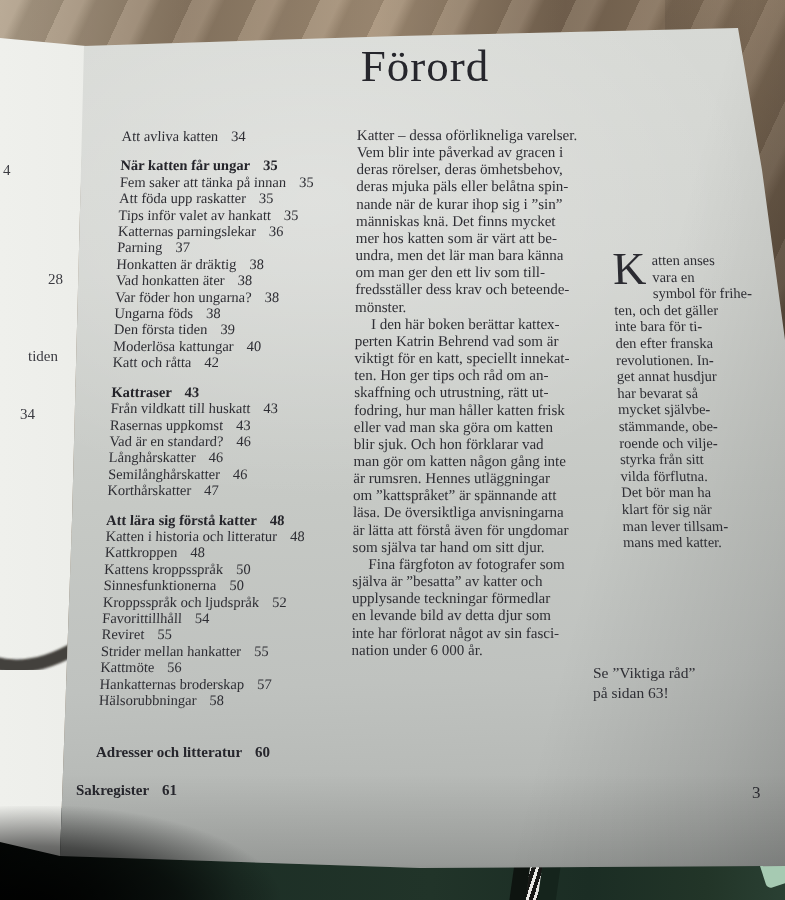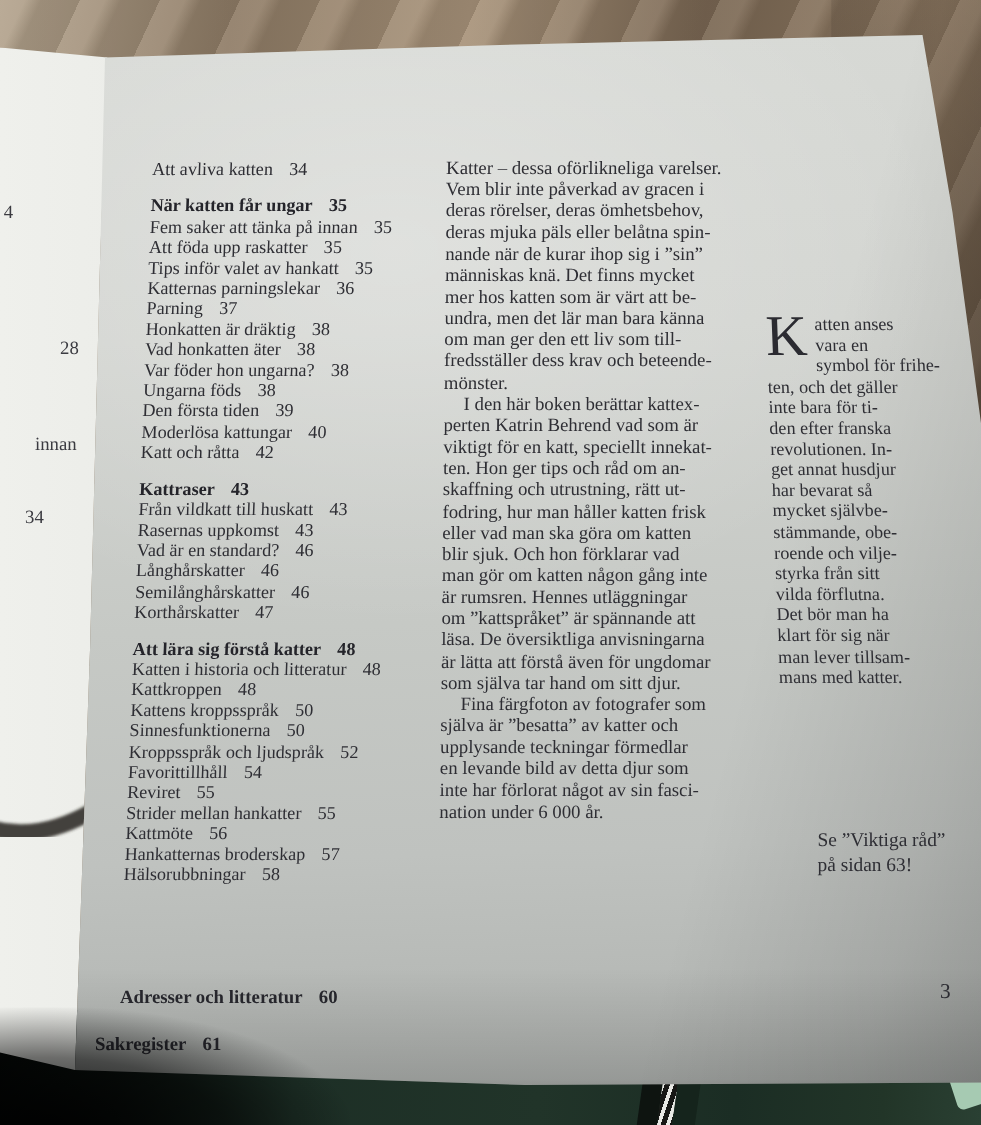--- a/index.html
+++ b/index.html
@@ -55,34 +55,34 @@
   .title{position:absolute;left:300px;top:40px;width:250px;text-align:center;
     font-size:45px;letter-spacing:1px;color:#26262c;}
 
   .toc{position:absolute;left:122px;top:128px;width:250px;font-size:14.5px;line-height:16.4px;
     transform:skewX(-2.3deg);transform-origin:0 0;white-space:nowrap;}
   .toc-group{margin-top:13px;}
   .toc-group:first-child{margin-top:0;}
   .toc-header{font-weight:bold;color:#24242a;}
   .pg{margin-left:13px;}
 
-  .toc-foot{position:absolute;font-weight:bold;font-size:15px;color:#26262c;white-space:nowrap;margin-top:46px;}
+  .toc-foot{position:absolute;font-weight:bold;font-size:15px;color:#26262c;white-space:nowrap;}
   .toc-foot:nth-child(1){left:96px;top:744px;}
   .toc-foot:nth-child(2){left:76px;top:782px;}
 
   .bodycol{position:absolute;left:357px;top:127px;width:262px;font-size:15px;line-height:17.15px;
     transform:skewX(-0.6deg);transform-origin:0 0;white-space:nowrap;}
   .bodypara{margin:0;}
   .bodypara.indent{text-indent:16px;}
 
   .sidebar{position:absolute;left:612px;top:252px;width:158px;font-size:14.5px;line-height:16.6px;
     transform:skewX(2.2deg);transform-origin:0 0;white-space:nowrap;}
   .dropcap{float:left;font-size:46px;line-height:34px;padding-right:6px;color:#2b2b31;}
 
-  .note{position:absolute;left:654px;top:663px;font-size:15.5px;line-height:20px;white-space:nowrap;}
+  .note{position:absolute;left:593px;top:663px;font-size:15.5px;line-height:20px;white-space:nowrap;}
   .pagenum{position:absolute;left:752px;top:783px;font-size:17px;color:#2b2b31;}
 </style>
 </head>
 <body>
 
 <div class="scene">
   <div class="fabric"></div>
   <div class="fabric-dark-right"></div>
 
   <div class="cloth">
@@ -98,27 +98,28 @@
     <svg class="brush-stroke" width="130" height="95" viewBox="0 0 130 95">
       <defs>
           <filter id="soft">
             <feGaussianBlur stdDeviation="1.2"></feGaussianBlur>
           </filter>
         </defs>
       <path d="M 2 62 Q 55 86 118 38" fill="none" stroke="#36332d" stroke-width="13" stroke-linecap="round" filter="url(#soft)" opacity="0.92"></path>
     </svg>
   <span class="frag frag0">4</span>
       <span class="frag frag1">28</span>
-      <span class="frag frag2">innan</span>
+      <span class="frag frag2">tiden</span>
       <span class="frag frag3">34</span>
     </div>
 
   <div class="right-page"></div>
 
   <div class="content">
+    <div class="title">Förord</div>
 
     <div class="toc">
         <div class="toc-group">
           <div class="toc-line ">Att avliva katten<span class="pg">34</span></div>
         </div>
         <div class="toc-group">
           <div class="toc-line toc-header">När katten får ungar<span class="pg">35</span></div>
           <div class="toc-line ">Fem saker att tänka på innan<span class="pg">35</span></div>
           <div class="toc-line ">Att föda upp raskatter<span class="pg">35</span></div>
           <div class="toc-line ">Tips inför valet av hankatt<span class="pg">35</span></div>

